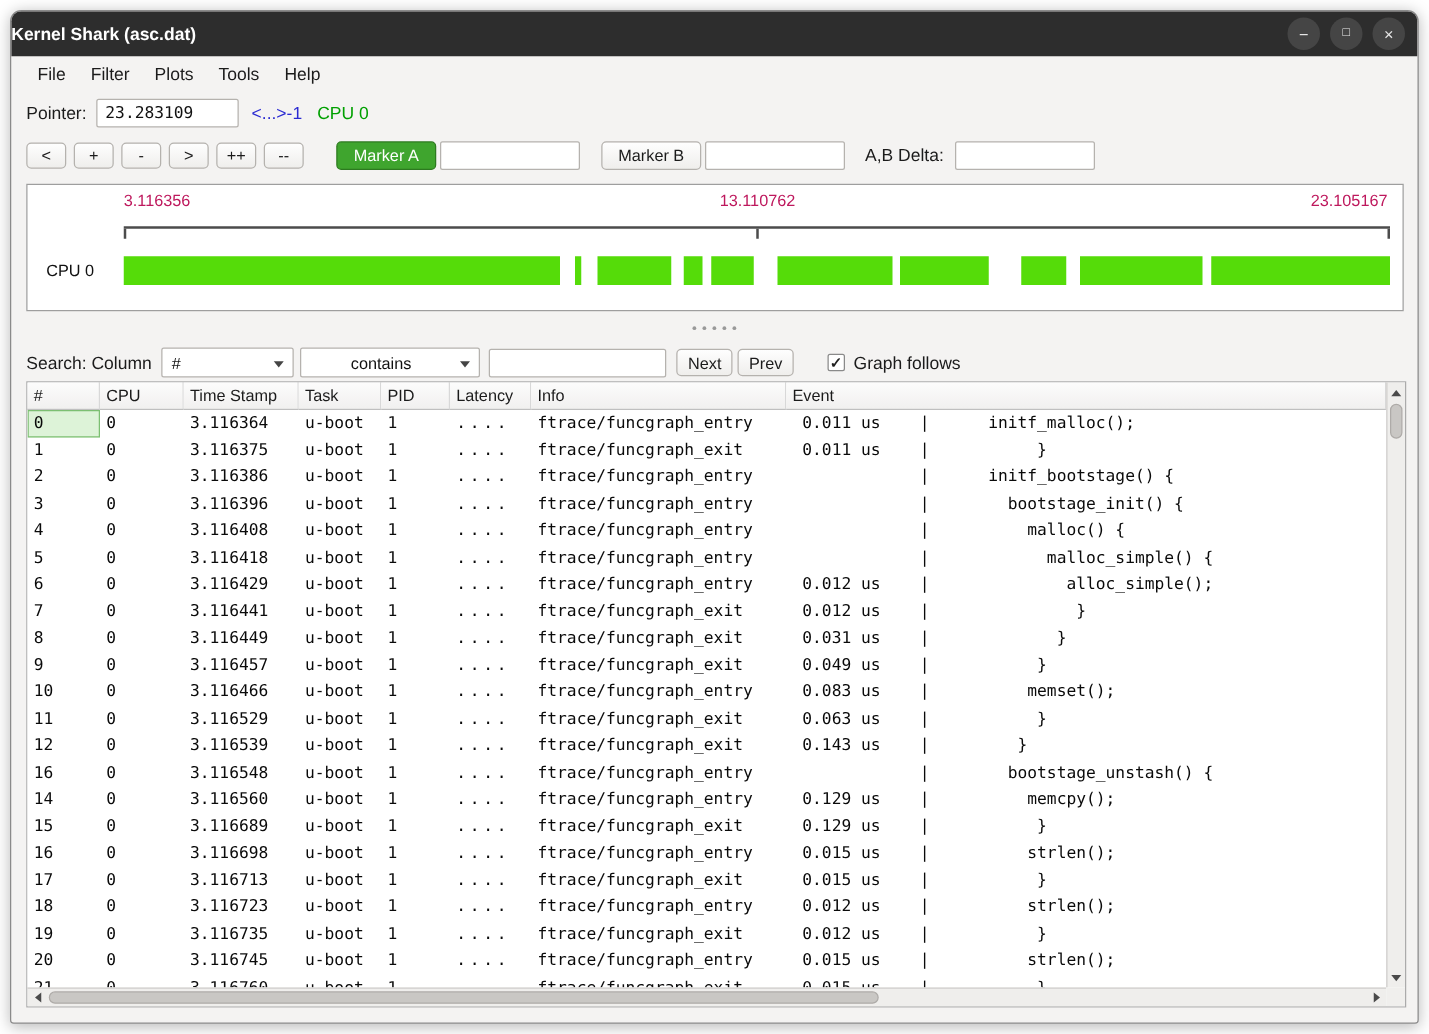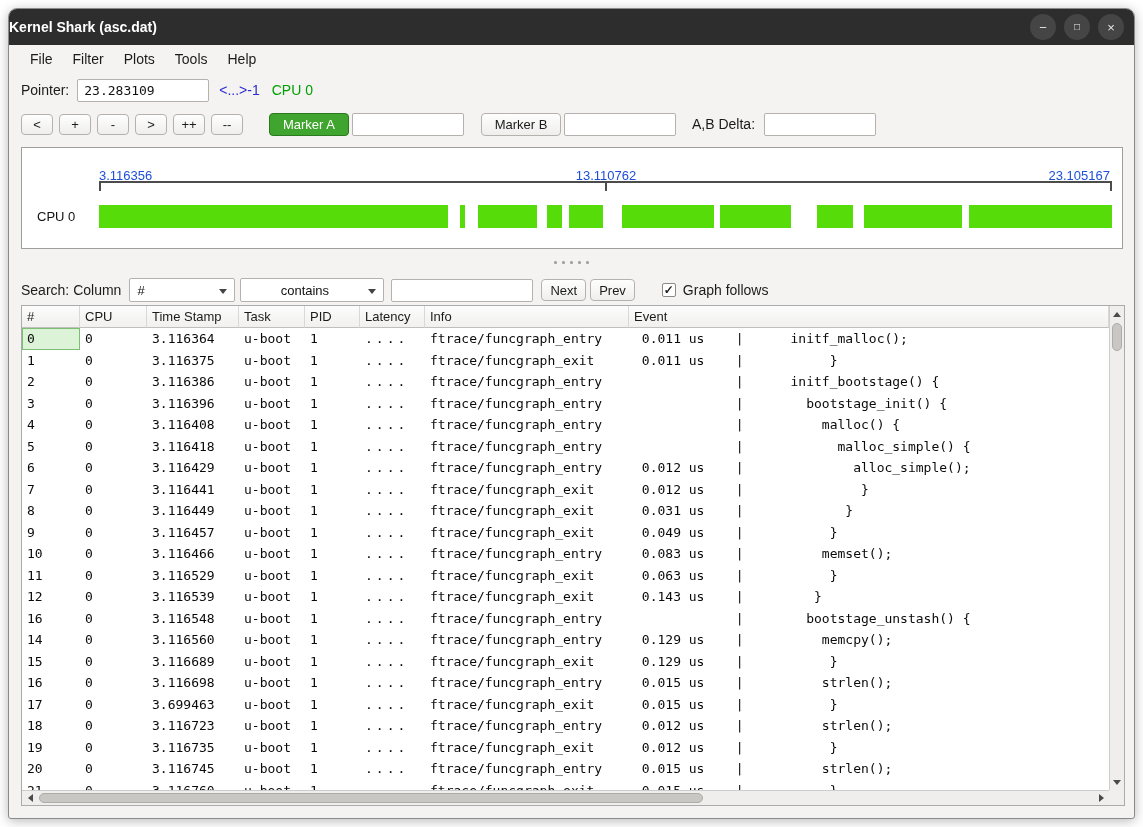--- a/index.html
+++ b/index.html
@@ -23,37 +23,37 @@
   .menu-item{padding:3px 9px;border-radius:4px;}
 
   .ui-label{font-size:14px;color:#1b1b1b;white-space:nowrap;}
   .field{background:#fff;border:1px solid #b5b2ae;border-radius:2px;height:23px;display:flex;align-items:center;
     padding:0 6px;font-family:"DejaVu Sans Mono",monospace;font-size:13px;color:#111;overflow:hidden;white-space:pre;}
   .btn{background:linear-gradient(#fefefe,#efeeec);border:1px solid #b5b2ae;border-radius:4px;font-size:13px;color:#1b1b1b;
     height:22px;display:flex;align-items:center;justify-content:center;padding:0 8px;white-space:nowrap;}
 
   
   .pointer-row{position:absolute;top:68px;left:12px;height:26px;display:flex;align-items:center;}
-  .pointer-value{width:132px;margin-left:8px;}
+  .pointer-value{width:114px;margin-left:8px;}
   .blue{color:var(--pointer-blue,#2a2ad2);margin-left:10px;font-size:14px;}
   .green-text{color:var(--cpu-green,#00a000);margin-left:12px;font-size:14px;}
 
   
   .toolbar{position:absolute;top:102px;left:12px;height:26px;display:flex;align-items:center;}
   .nav-group{display:flex;gap:6px;margin-right:26px;}
   .nav-btn{min-width:32px;height:21px;padding:0 4px;}
   .marker-a{background:var(--marker-a-green,#3fa52e);border-color:#2c7a1f;color:#fff;width:80px;height:23px;}
   .marker-b{width:80px;height:23px;margin-left:17px;}
   .marker-field{width:112px;margin-left:3px;}
   .delta-label{margin-left:16px;}
   .delta-field{margin-left:9px;}
 
   
   .graph-panel{position:absolute;left:12px;top:138px;width:1102px;height:102px;background:#fff;border:1px solid #9e9e9e;}
-  .time-label{position:absolute;top:20px;font-size:13px;color:#1d4ed8;}
+  .time-label{position:absolute;top:5px;font-size:13px;color:#be185d;}
   .tl-left{left:77px;}
   .tl-mid{left:584px;transform:translateX(-50%);}
   .tl-right{right:12px;margin-left:12px;}
   .ruler{position:absolute;left:77px;top:33px;width:1013px;height:10px;border-top:2px solid #4c4c4c;}
   .tick{position:absolute;top:0;width:2px;height:8px;background:#4c4c4c;}
   .t0{left:0;} .t50{left:50%;margin-left:-1px;} .t100{right:0;}
   .cpu-lane-label{position:absolute;left:15px;top:58px;font-size:13px;line-height:22px;color:#111;}
   .cpu-bar{position:absolute;left:77px;top:57px;width:1013px;height:23px;background:#fff;}
   .seg{position:absolute;top:0;height:23px;background:var(--graph-green,#55dc09);}
 
@@ -388,21 +388,21 @@
           <div class="tcell c2">3.116698</div>
           <div class="tcell c3">u-boot</div>
           <div class="tcell c4">1</div>
           <div class="tcell c5">....</div>
           <div class="tcell c6">ftrace/funcgraph_entry</div>
           <div class="tcell c7"> 0.015 us    |          strlen();</div>
         </div>
         <div class="trow">
           <div class="tcell c0">17</div>
           <div class="tcell c1">0</div>
-          <div class="tcell c2">3.699463</div>
+          <div class="tcell c2">3.116713</div>
           <div class="tcell c3">u-boot</div>
           <div class="tcell c4">1</div>
           <div class="tcell c5">....</div>
           <div class="tcell c6">ftrace/funcgraph_exit</div>
           <div class="tcell c7"> 0.015 us    |           }</div>
         </div>
         <div class="trow">
           <div class="tcell c0">18</div>
           <div class="tcell c1">0</div>
           <div class="tcell c2">3.116723</div>

